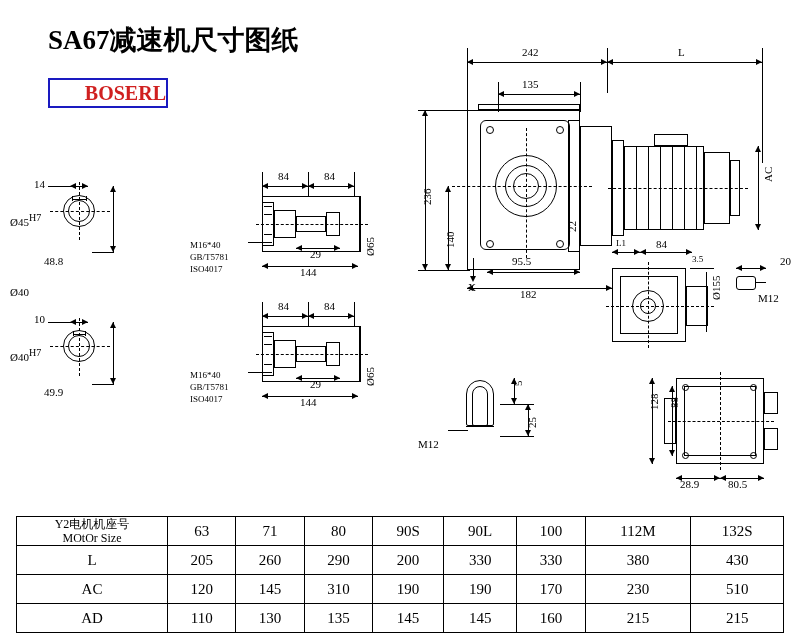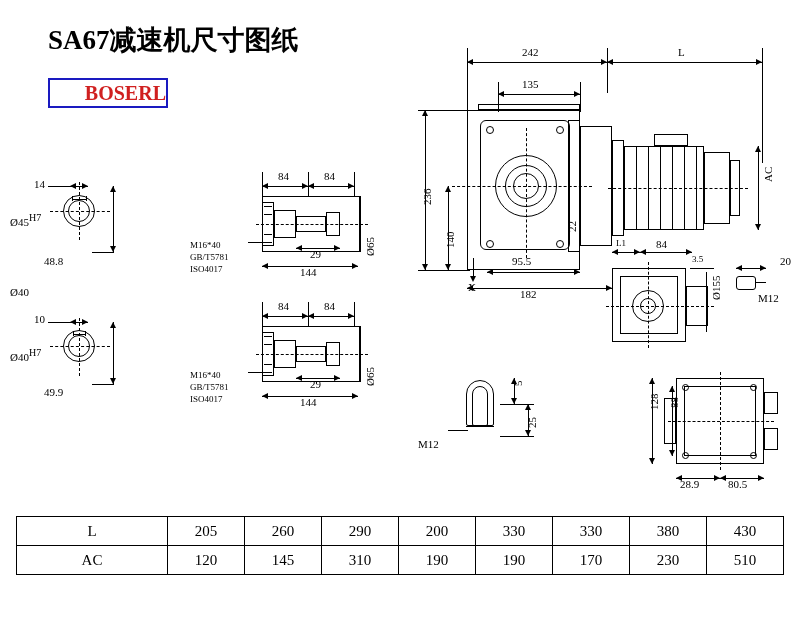--- a/index.html
+++ b/index.html
@@ -380,20 +380,34 @@
   <div class="ar-r" style="left:714px;top:475px;"></div>
   <div class="ar-l" style="left:720px;top:475px;"></div>
   <div class="ar-r" style="left:758px;top:475px;"></div>
   <div class="lbl" style="left:680px;top:478px;">28.9</div>
   <div class="lbl" style="left:728px;top:478px;">80.5</div>
 </div>
 
 <table id="spec-table">
   <tbody>
     <tr>
+      <td class="rowhead two-line">
+        <div>Y2电机机座号</div>
+        <div>MOtOr Size</div>
+      </td>
+      <td>63</td>
+      <td>71</td>
+      <td>80</td>
+      <td>90S</td>
+      <td>90L</td>
+      <td>100</td>
+      <td>112M</td>
+      <td>132S</td>
+    </tr>
+    <tr>
       <td class="rowhead">L</td>
       <td>205</td>
       <td>260</td>
       <td>290</td>
       <td>200</td>
       <td>330</td>
       <td>330</td>
       <td>380</td>
       <td>430</td>
     </tr>
@@ -401,14 +415,25 @@
       <td class="rowhead">AC</td>
       <td>120</td>
       <td>145</td>
       <td>310</td>
       <td>190</td>
       <td>190</td>
       <td>170</td>
       <td>230</td>
       <td>510</td>
     </tr>
+    <tr>
+      <td class="rowhead">AD</td>
+      <td>110</td>
+      <td>130</td>
+      <td>135</td>
+      <td>145</td>
+      <td>145</td>
+      <td>160</td>
+      <td>215</td>
+      <td>215</td>
+    </tr>
   </tbody>
 </table>
 
 </body></html>

